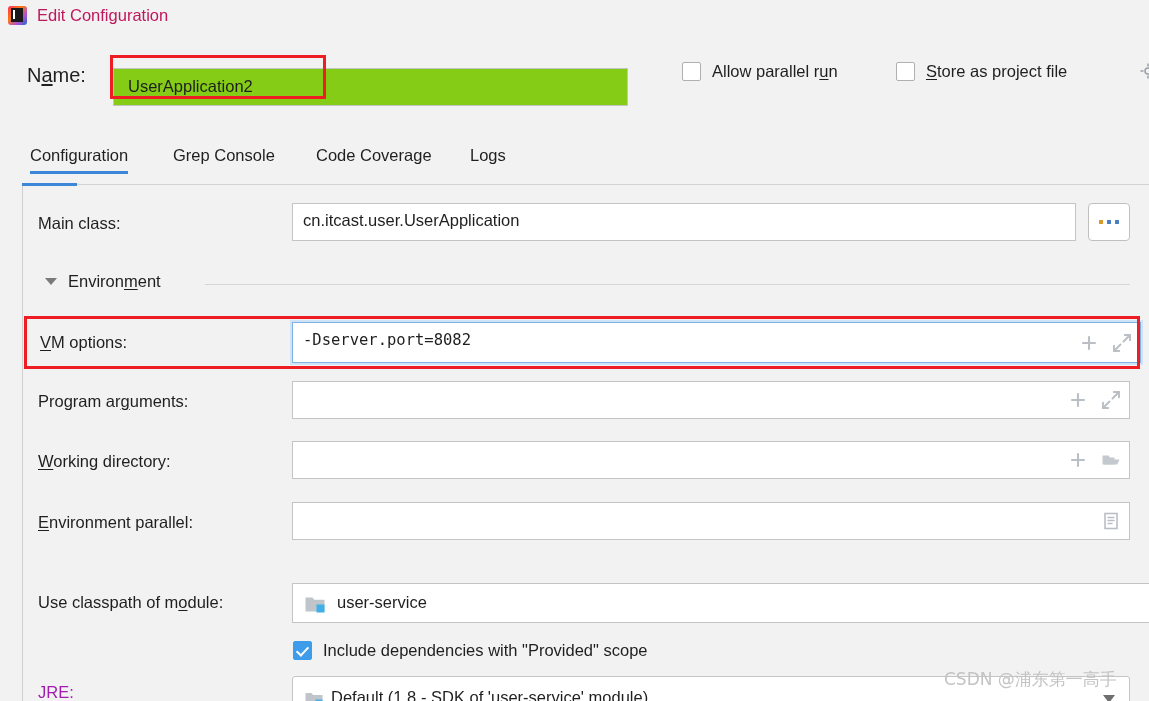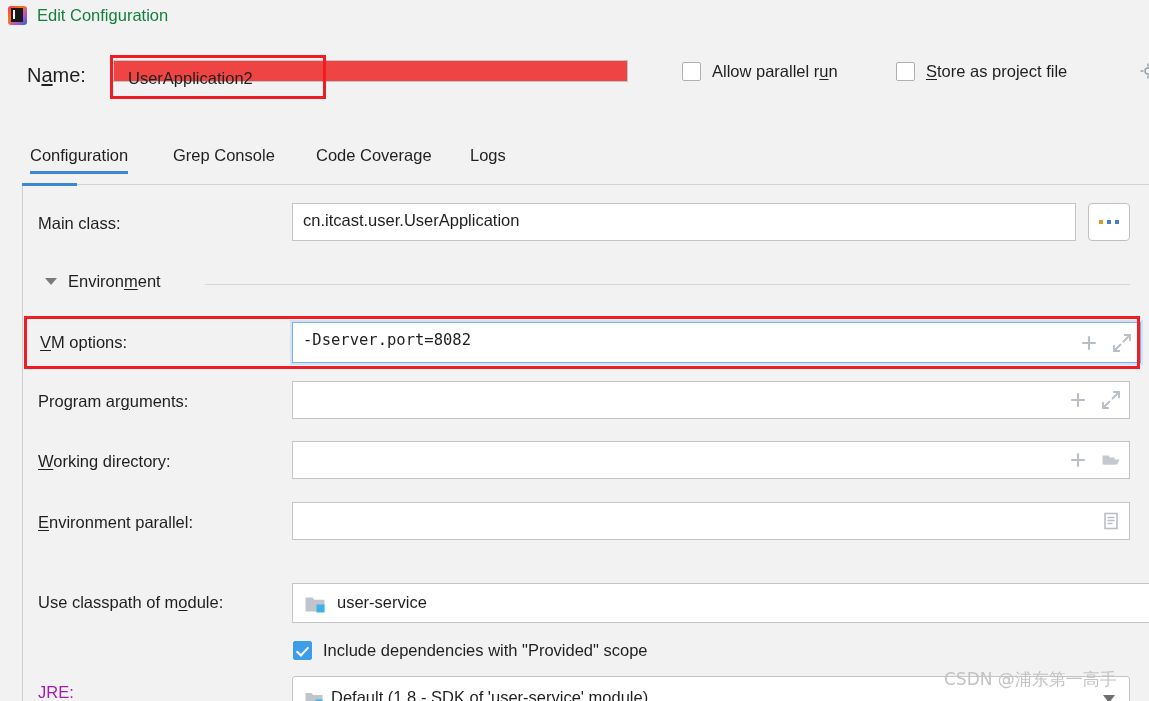--- a/index.html
+++ b/index.html
@@ -32,35 +32,35 @@
     content: "";
     position: absolute; left: 3px; top: 2px; width: 12px; height: 14px;
     background: #1a1a1a;
   }
   #ij-logo::before {
     content: "";
     position: absolute; left: 5px; top: 4px; width: 2px; height: 9px;
     background: #ffffff; z-index: 2;
   }
   #titlebar .title-text {
-    font-size: 16.5px; color: #15803d;
+    font-size: 16.5px; color: #be185d;
   }
 
   
   #name-row {
     position: absolute; left: 0; top: 52px; width: 1149px; height: 48px;
   }
   #name-label {
     position: absolute; left: 27px; top: 12px;
     font-size: 20px;
   }
   #name-input {
-    position: absolute; left: 113px; top: 8px;
-    width: 515px; height: 22px;
-    background: #ef4444;
+    position: absolute; left: 113px; top: 16px;
+    width: 515px; height: 38px;
+    background: #84cc16;
     border: 1px solid #c4c4c4;
     box-sizing: border-box;
   }
   #name-input .val {
     position: absolute; left: 14px; top: 8px;
     font-size: 16.5px; color: #1f1f1f;
     white-space: nowrap;
   }
   #name-redbox {
     position: absolute; left: 110px; top: 55px;

